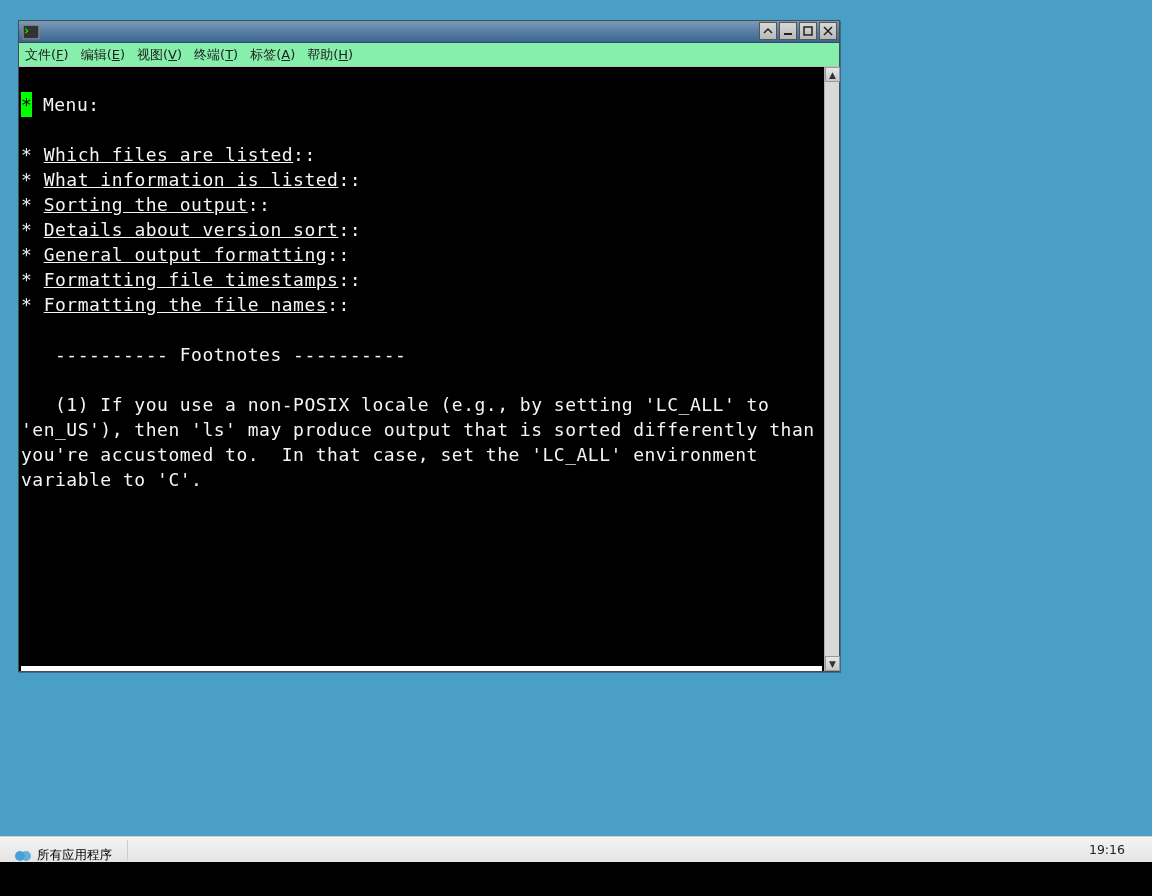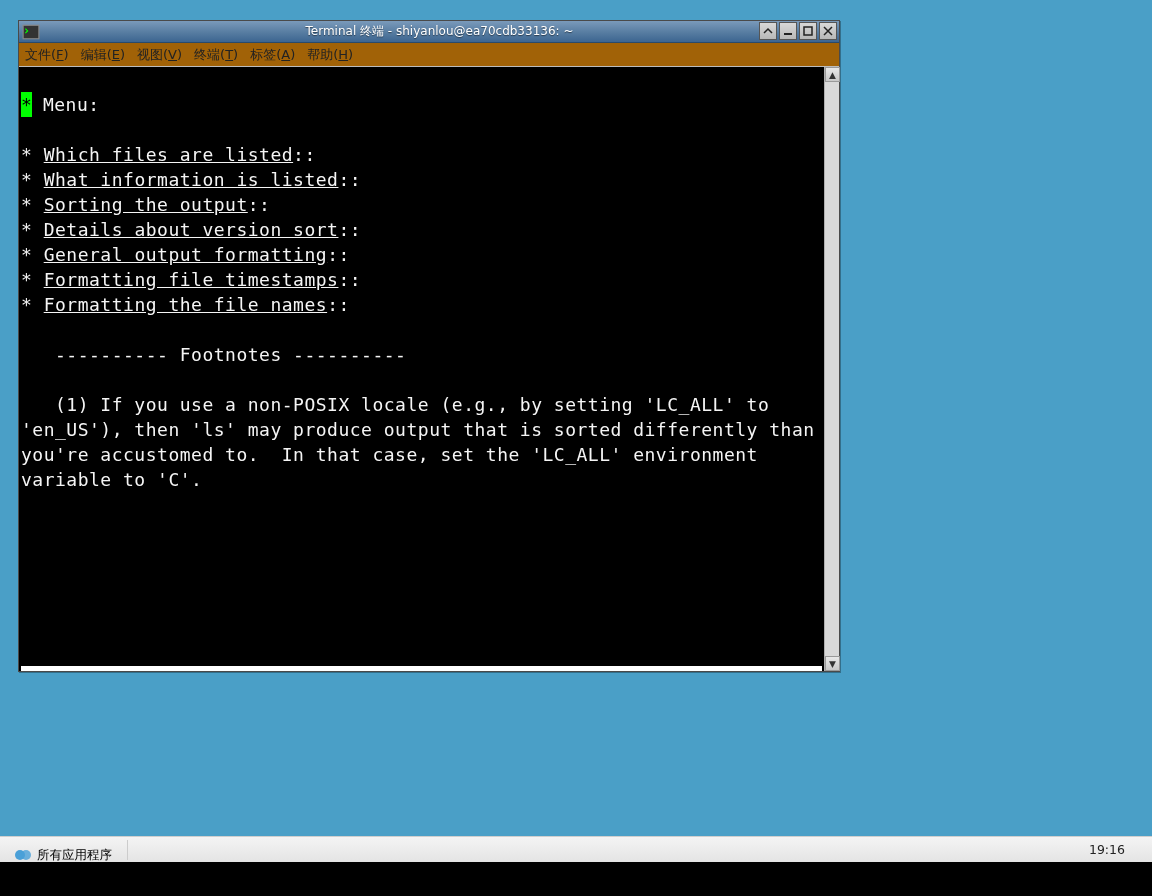--- a/index.html
+++ b/index.html
@@ -43,21 +43,21 @@
     width: 18px; height: 18px;
     background: linear-gradient(to bottom, #d8d8d8, #b8b8b8);
     border: 1px solid #555;
     display: flex; align-items: center; justify-content: center;
     color: #222;
     font-size: 11px;
     cursor: pointer;
   }
   .winbtn svg { width: 10px; height: 10px; }
   .menubar {
-    background: #a16207;
+    background: #86efac;
     height: 24px;
     display: flex; align-items: center;
     padding: 0 6px;
     border-bottom: 1px solid #bdbdbd;
     font-size: 13px;
     gap: 12px;
   }
   .menubar .menuitem {
     cursor: pointer;
     color: #222;
@@ -115,21 +115,21 @@
     position: absolute;
     bottom: 34px; left: 0; right: 0;
     height: 26px;
     background: linear-gradient(to bottom, #f4f4f4, #e4e4e4);
     border-top: 1px solid #cfcfcf;
     display: flex; align-items: center;
     font-size: 12.5px;
   }
   .panel-left { display: flex; align-items: center; gap: 4px; padding: 0 6px; }
   .panel-btn {
-    display: flex; align-items: flex-start; gap: 6px;
+    display: flex; align-items: center; gap: 6px;
     padding: 8px 8px;
     border: 1px solid transparent; border-radius: 2px;
     cursor: pointer;
     margin-top: 12px;
   }
   .panel-btn.active {
     background: linear-gradient(to bottom, #e8e8e8, #d0d0d0);
     border-color: #b5b5b5;
   }
   .panel-btn .icon { width: 16px; height: 16px; display: inline-flex; align-items:center; justify-content:center; }
@@ -145,21 +145,20 @@
 <body>
 
 <div class="window">
   <div class="titlebar">
     <span class="left-icon">
       <svg viewBox="0 0 16 16">
           <rect x="1" y="2" width="14" height="12" fill="#333" stroke="#888" stroke-width="1"></rect>
           <path d="M3 5 L5 7 L3 9" stroke="#0f0" stroke-width="1" fill="none"></path>
         </svg>
     </span>
-    <span class="title-text">Terminal 终端 - shiyanlou@ea70cdb33136: ~</span>
     <div class="winbtns">
       <div class="winbtn">
           <svg viewBox="0 0 10 10">
             <path d="M1 7 L5 3 L9 7" stroke="#222" stroke-width="1.5" fill="none"></path>
           </svg>
         </div>
       <div class="winbtn">
           <svg viewBox="0 0 10 10">
             <rect x="1" y="7" width="8" height="2" fill="#222"></rect>
           </svg>

